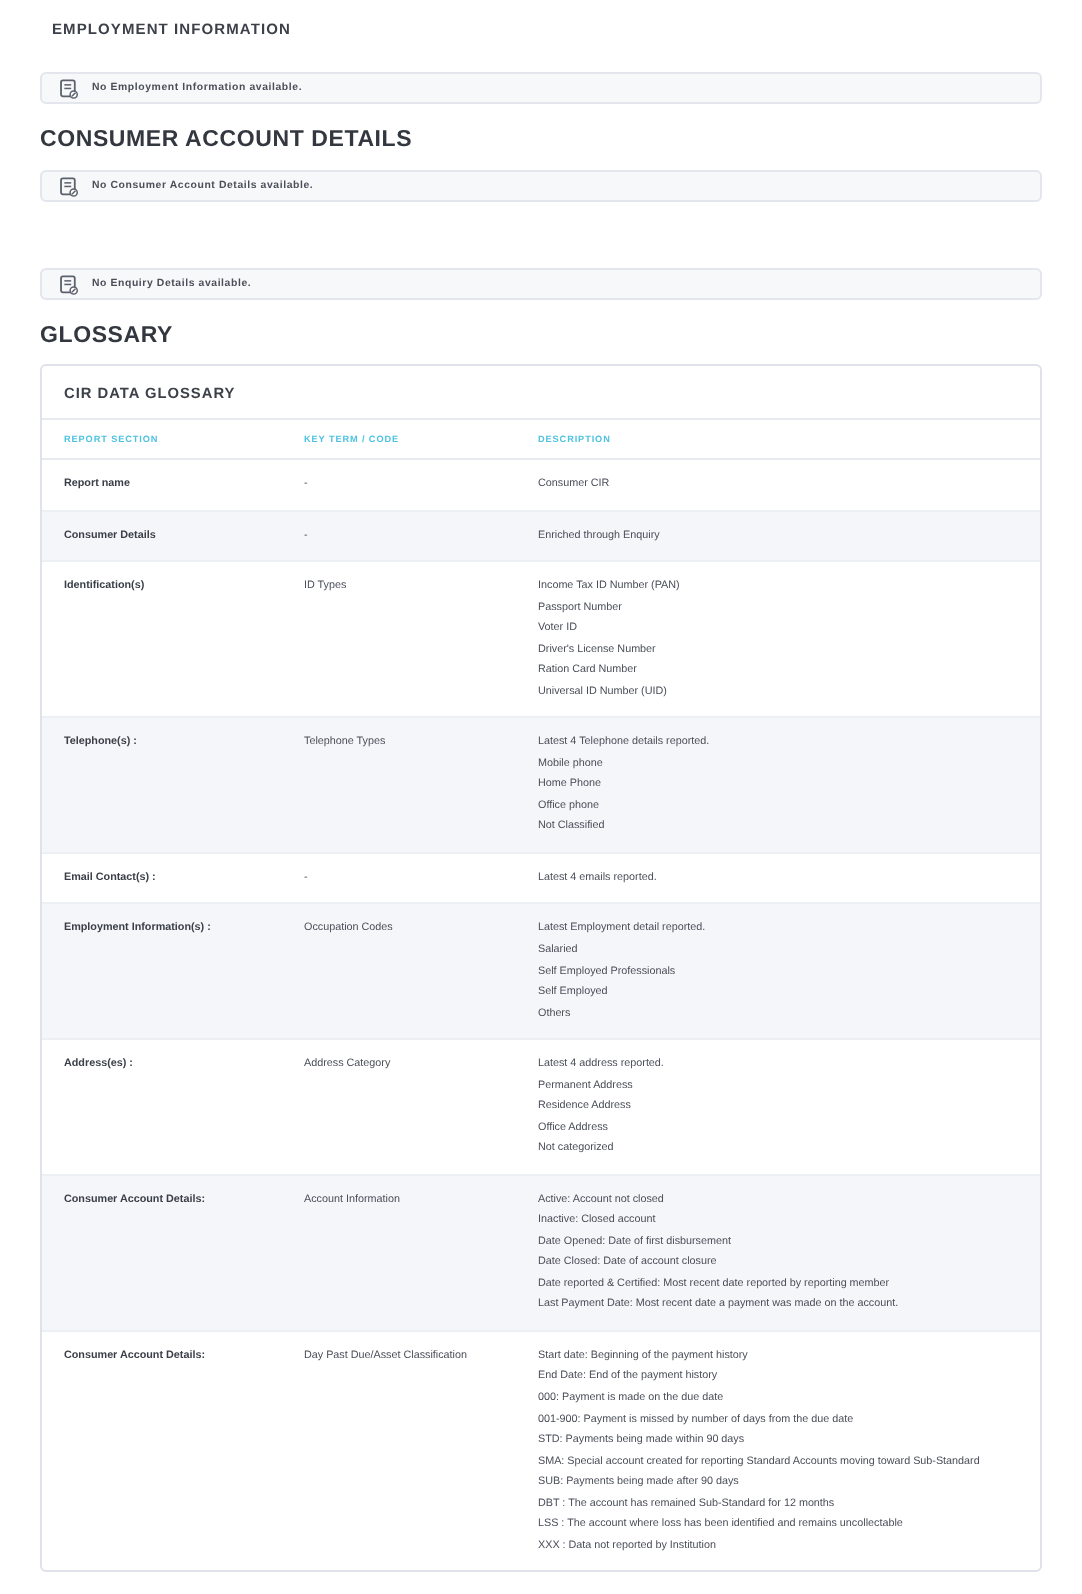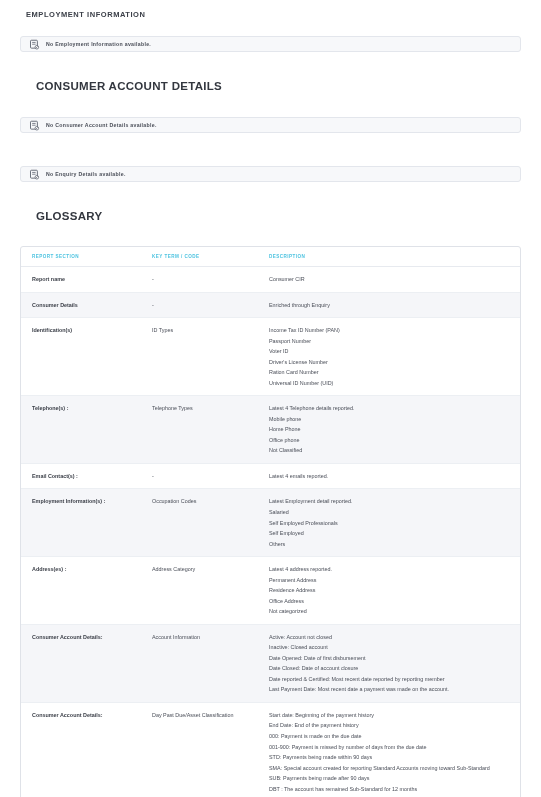--- a/index.html
+++ b/index.html
@@ -30,21 +30,21 @@
     color: #3c4049;
     margin: 6px;
     padding: 4px 0 0 0;
     text-transform: uppercase;
   }
   .sec-h2 {
     font-size: 11.5px;
     font-weight: bold;
     letter-spacing: 0.3px;
     color: #33373f;
-    margin: 16px;
+    margin: 0;
     text-transform: uppercase;
   }
   .sp-a { height: 11px; }
   .sp-b { height: 12px; }
   .sp-c { height: 9px; }
   .sp-d { height: 10px; }
   .sp-e { height: 8px; }
 
   
   .empty-bar {
@@ -173,20 +173,21 @@
       <line x1="10.1" y1="13.3" x2="12.7" y2="10.7" stroke="#5b616d" stroke-width="1.1"></line>
     </svg>
     <span class="empty-text">No Enquiry Details available.</span>
   </div>
 
   <div class="sp-b"></div>
   <h2 class="sec-h2">GLOSSARY</h2>
   <div class="sp-e"></div>
 
   <div class="glossary-card">
+    <div class="glossary-title">CIR DATA GLOSSARY</div>
     <table class="glossary">
       <colgroup>
           <col class="c1">
           <col class="c2">
           <col class="c3">
         </colgroup>
       <thead>
         <tr>
           <th class="first">REPORT SECTION</th>
           <th>KEY TERM / CODE</th>

